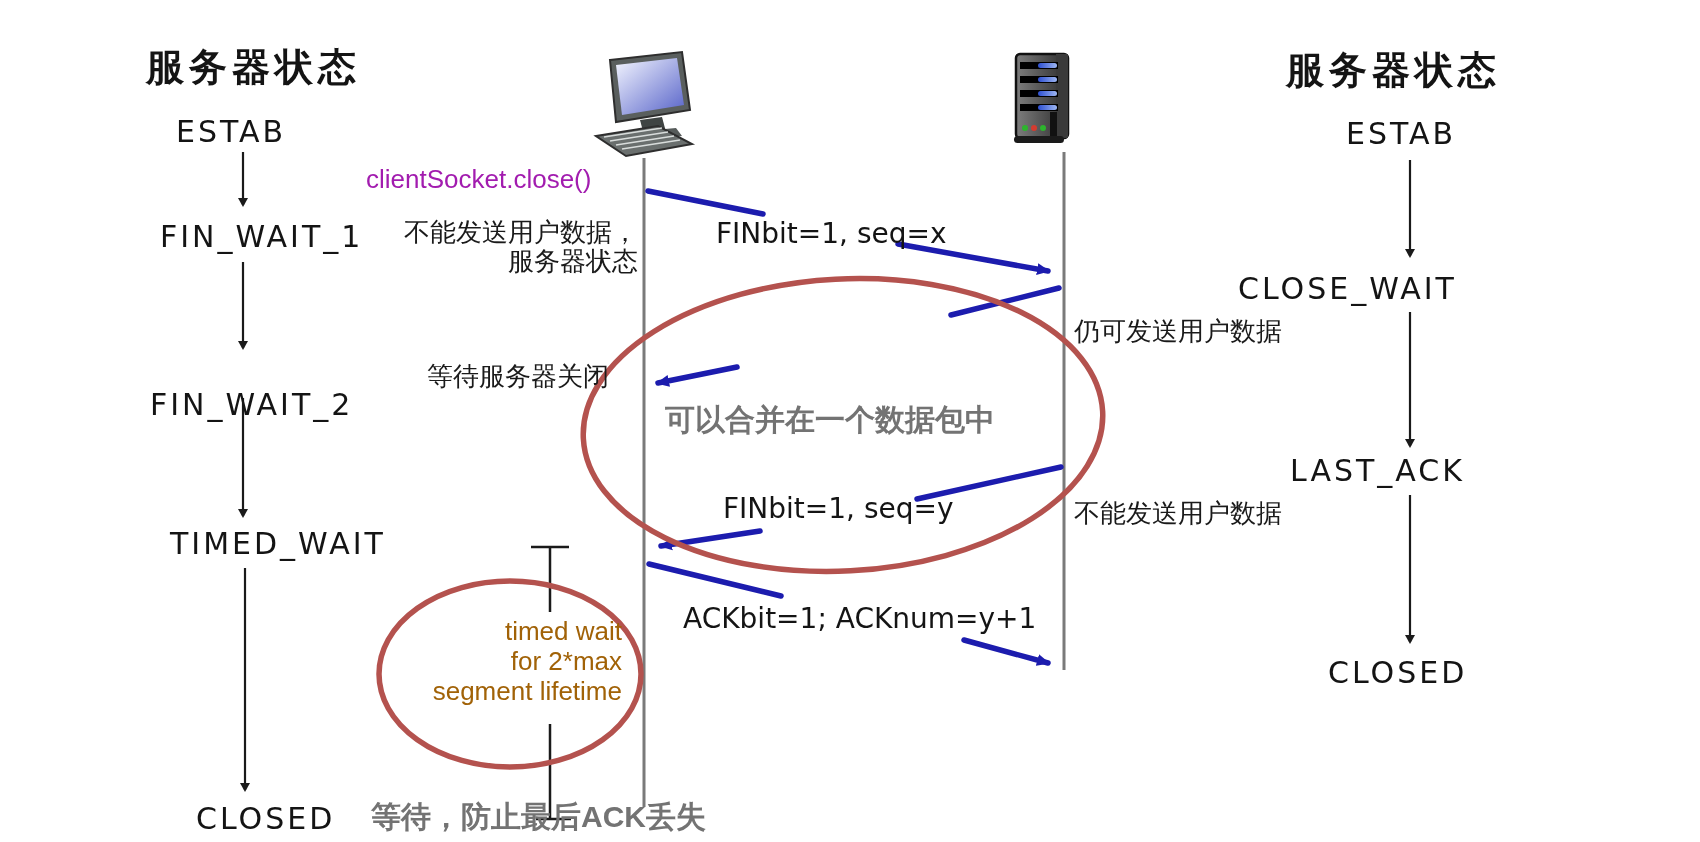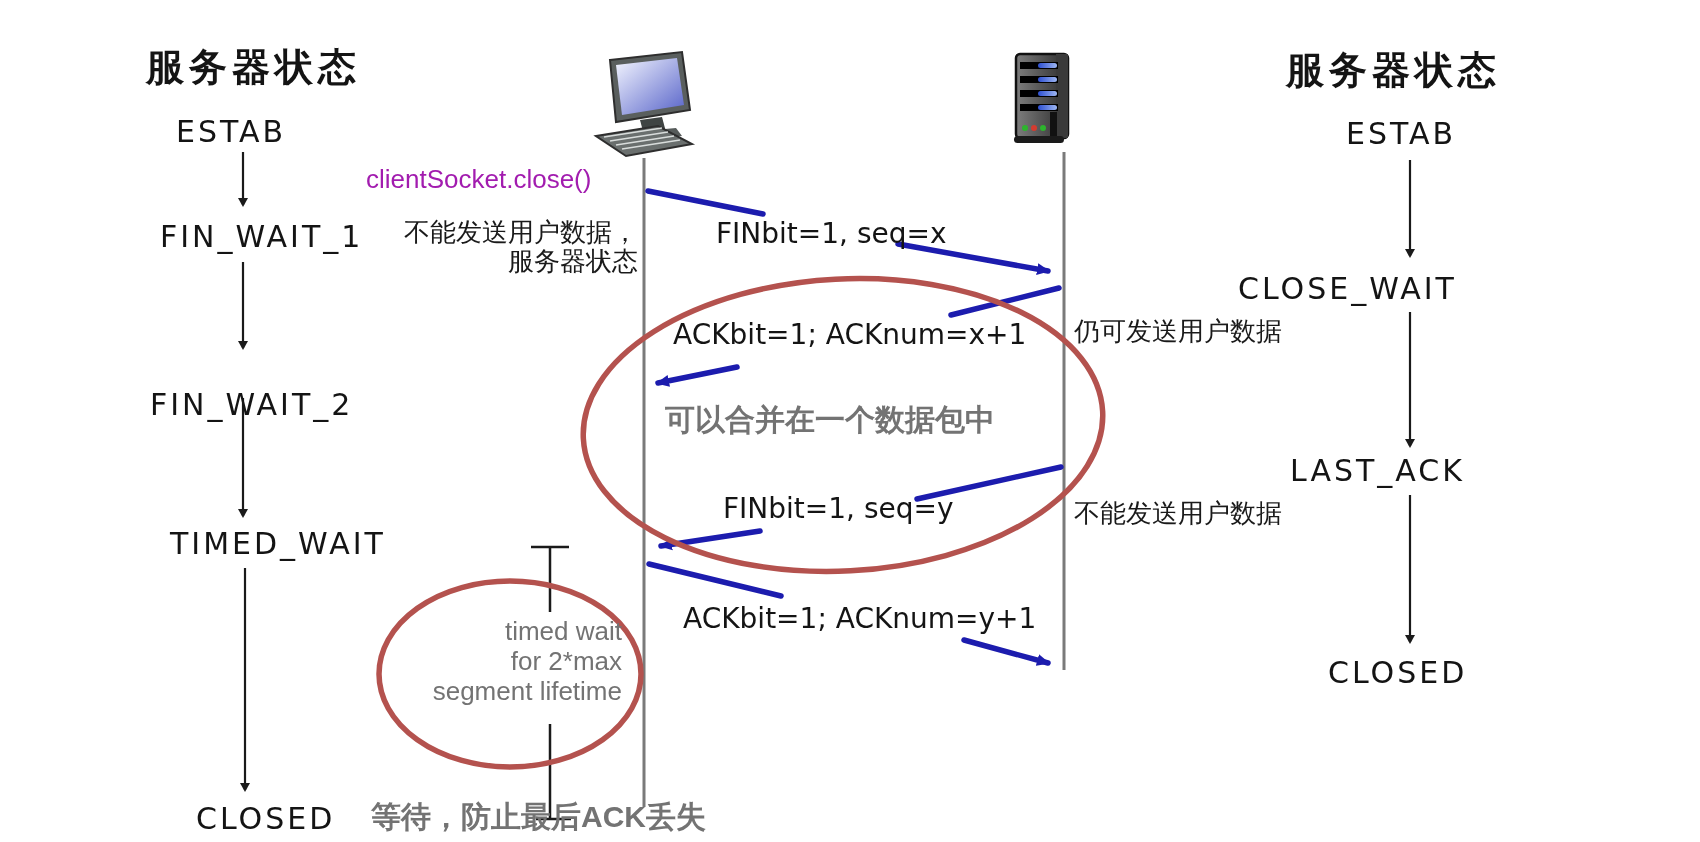--- a/index.html
+++ b/index.html
@@ -8,21 +8,21 @@
     font-family:"Liberation Sans", sans-serif;color:#111;
   }
   .abs{position:absolute;white-space:nowrap;}
   .title{font-size:38px;font-weight:bold;letter-spacing:5px;color:#141414;}
   .state{font-size:30px;letter-spacing:3px;color:#141414;font-family:"DejaVu Sans",sans-serif;}
   .cjk{font-size:26px;color:#1a1a1a;}
   .code{font-size:26px;color:#a21caf;}
   .msg{font-size:28px;color:#141414;font-family:"DejaVu Sans",sans-serif;}
   .rednote{font-size:30px;color:#737373;font-weight:bold;}
   .rightcol{text-align:right;line-height:29px;}
-  .timednote{font-size:26px;line-height:30px;text-align:right;color:#737373;}
+  .timednote{font-size:26px;line-height:30px;text-align:right;color:#a16207;}
   svg{position:absolute;left:0;top:0;}
 </style>
 </head>
 <body>
 
 <div id="stage">
 
   <svg width="1700" height="842" viewBox="0 0 1700 842">
     <defs>
       <marker id="blkArrow" markerWidth="10" markerHeight="10" refX="7" refY="5" orient="auto" markerUnits="userSpaceOnUse">
@@ -136,30 +136,30 @@
   <div class="abs state" style="left:1346px;top:116px;">ESTAB</div>
   <div class="abs state" style="left:1238px;top:271px;">CLOSE_WAIT</div>
   <div class="abs state" style="left:1290px;top:453px;">LAST_ACK</div>
   <div class="abs state" style="left:1328px;top:655px;">CLOSED</div>
 
   <div class="abs code" style="left:366px;top:164px;">clientSocket.close()</div>
   <div class="abs cjk rightcol" style="left:396px;top:218px;width:242px;">
     <div>不能发送用户数据，</div>
     <div>服务器状态</div>
   </div>
+  <div class="abs cjk" style="left:427px;top:359px;">等待服务器关闭</div>
   <div class="abs timednote" style="left:390px;top:616px;width:232px;">
     <div>timed wait</div>
     <div>for 2*max</div>
     <div>segment lifetime</div>
   </div>
 
   <div class="abs cjk" style="left:1074px;top:314px;">仍可发送用户数据</div>
   <div class="abs cjk" style="left:1074px;top:496px;">不能发送用户数据</div>
 
   <div class="abs msg" style="left:716px;top:217px;">FINbit=1, seq=x</div>
-  <div class="abs msg" style="left:673px;top:318px;">ACKbit=1; ACKnum=x+1</div>
   <div class="abs msg" style="left:723px;top:492px;">FINbit=1, seq=y</div>
   <div class="abs msg" style="left:683px;top:602px;text-align:center;">ACKbit=1; ACKnum=y+1</div>
 
   <div class="abs rednote" style="left:665px;top:400px;">可以合并在一个数据包中</div>
   <div class="abs rednote" style="left:371px;top:779px;margin-top:18px;">等待，防止最后ACK丢失</div>
 
 </div>
 
 </body></html>

